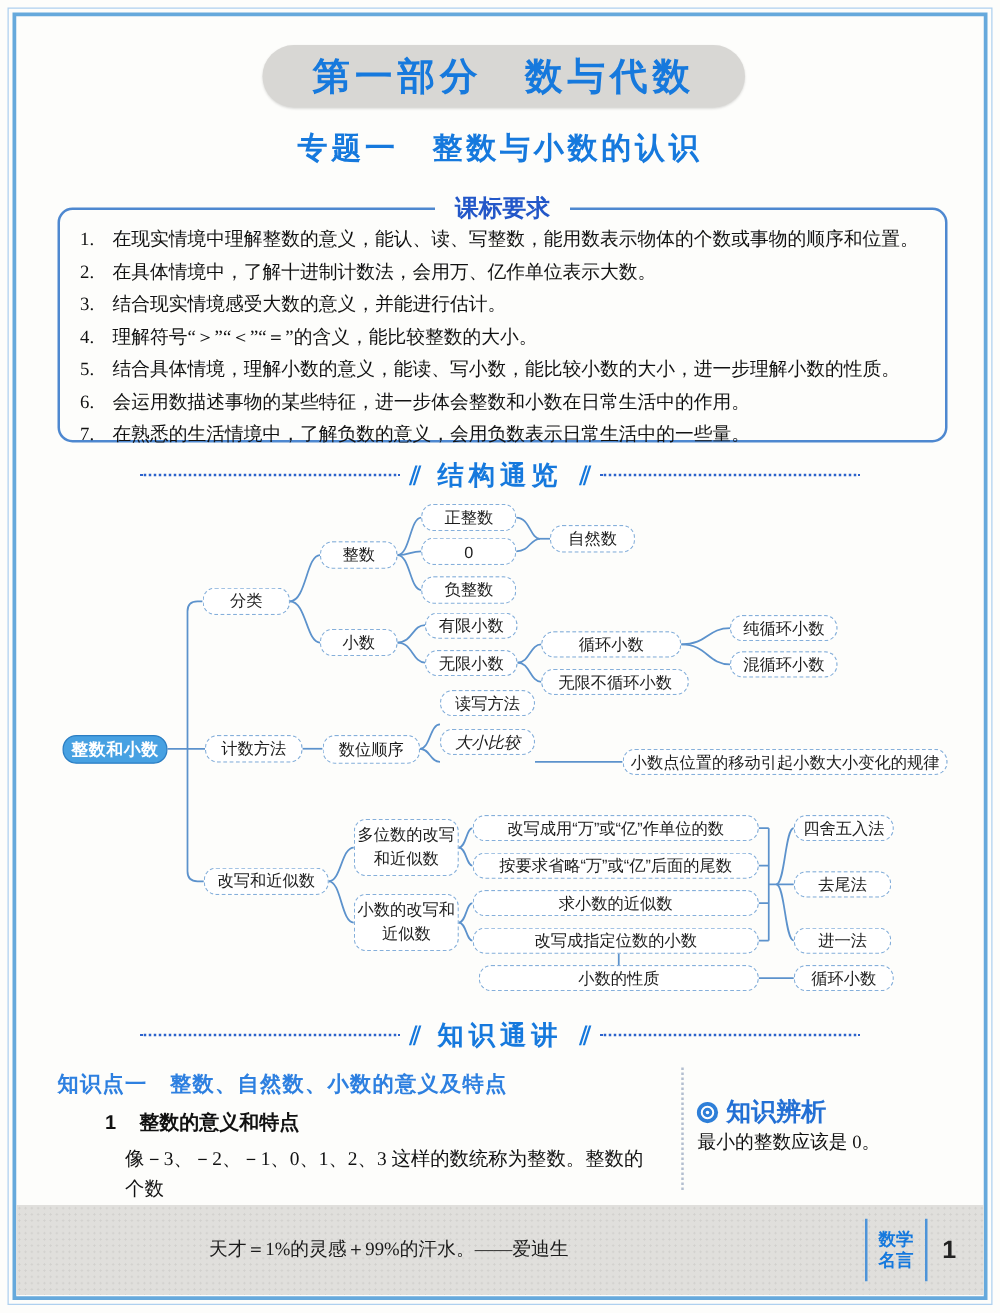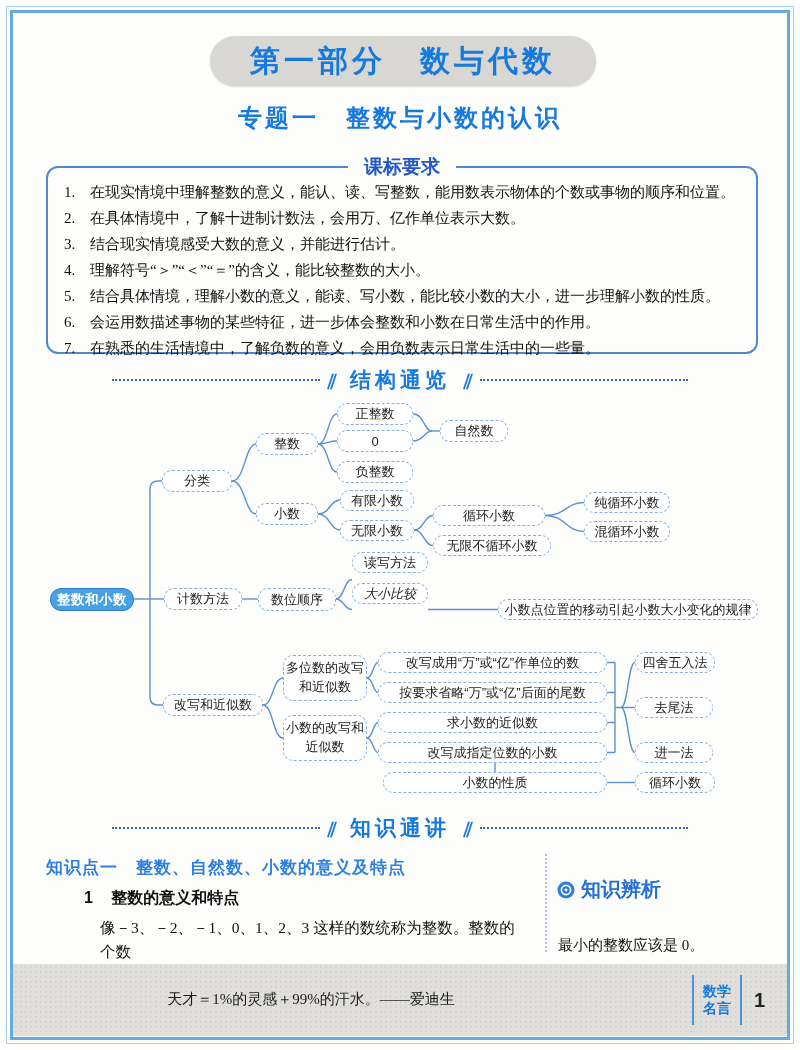--- a/index.html
+++ b/index.html
@@ -56,21 +56,21 @@
     border-radius:11px;font-size:13.5px;letter-spacing:0.5px;
   }
   
   .kp-title{position:absolute;left:46px;top:856px;font-size:17px;font-weight:bold;color:#2e80e0;letter-spacing:1px;}
   .kp-sub{position:absolute;left:84px;top:888px;font-size:16px;font-weight:bold;color:#111;}
   .kp-sub .n{margin-right:14px;}
   .kp-body{position:absolute;left:100px;top:916px;width:430px;font-size:15.5px;line-height:24px;color:#111;}
   .aside-rule{position:absolute;left:545px;top:854px;height:98px;border-left:2px dotted #b3bed0;}
   .aside-title{position:absolute;left:557px;top:876px;display:flex;align-items:center;font-size:20px;font-weight:bold;color:#2370d4;}
   .aside-title .ic{margin-right:6px;display:inline-flex;}
-  .aside-body{position:absolute;left:558px;top:904px;width:200px;font-size:15px;color:#111;margin-top:32px;}
+  .aside-body{position:absolute;left:558px;top:904px;width:200px;font-size:15px;color:#111;}
   
   .footer-bar{
     position:absolute;left:13px;right:13px;bottom:14px;height:72px;background:#e0dfdc;
     background-image:radial-gradient(#d2d1ce 1px,transparent 1px);background-size:5px 5px;
   }
   .footer-quote{position:absolute;left:0;right:190px;top:26px;text-align:center;font-size:15px;color:#1b1b1b;padding-left:12px;}
   .footer-side{position:absolute;right:8px;top:10px;height:52px;display:flex;align-items:center;}
   .vline{width:0;height:50px;border-left:2px solid #4e94d8;}
   .footer-label{color:#1679dd;font-weight:bold;font-size:14px;line-height:17px;text-align:center;padding:0 9px;}
   .footer-page{font-size:20px;font-weight:bold;color:#222;padding:0 14px 0 12px;}

